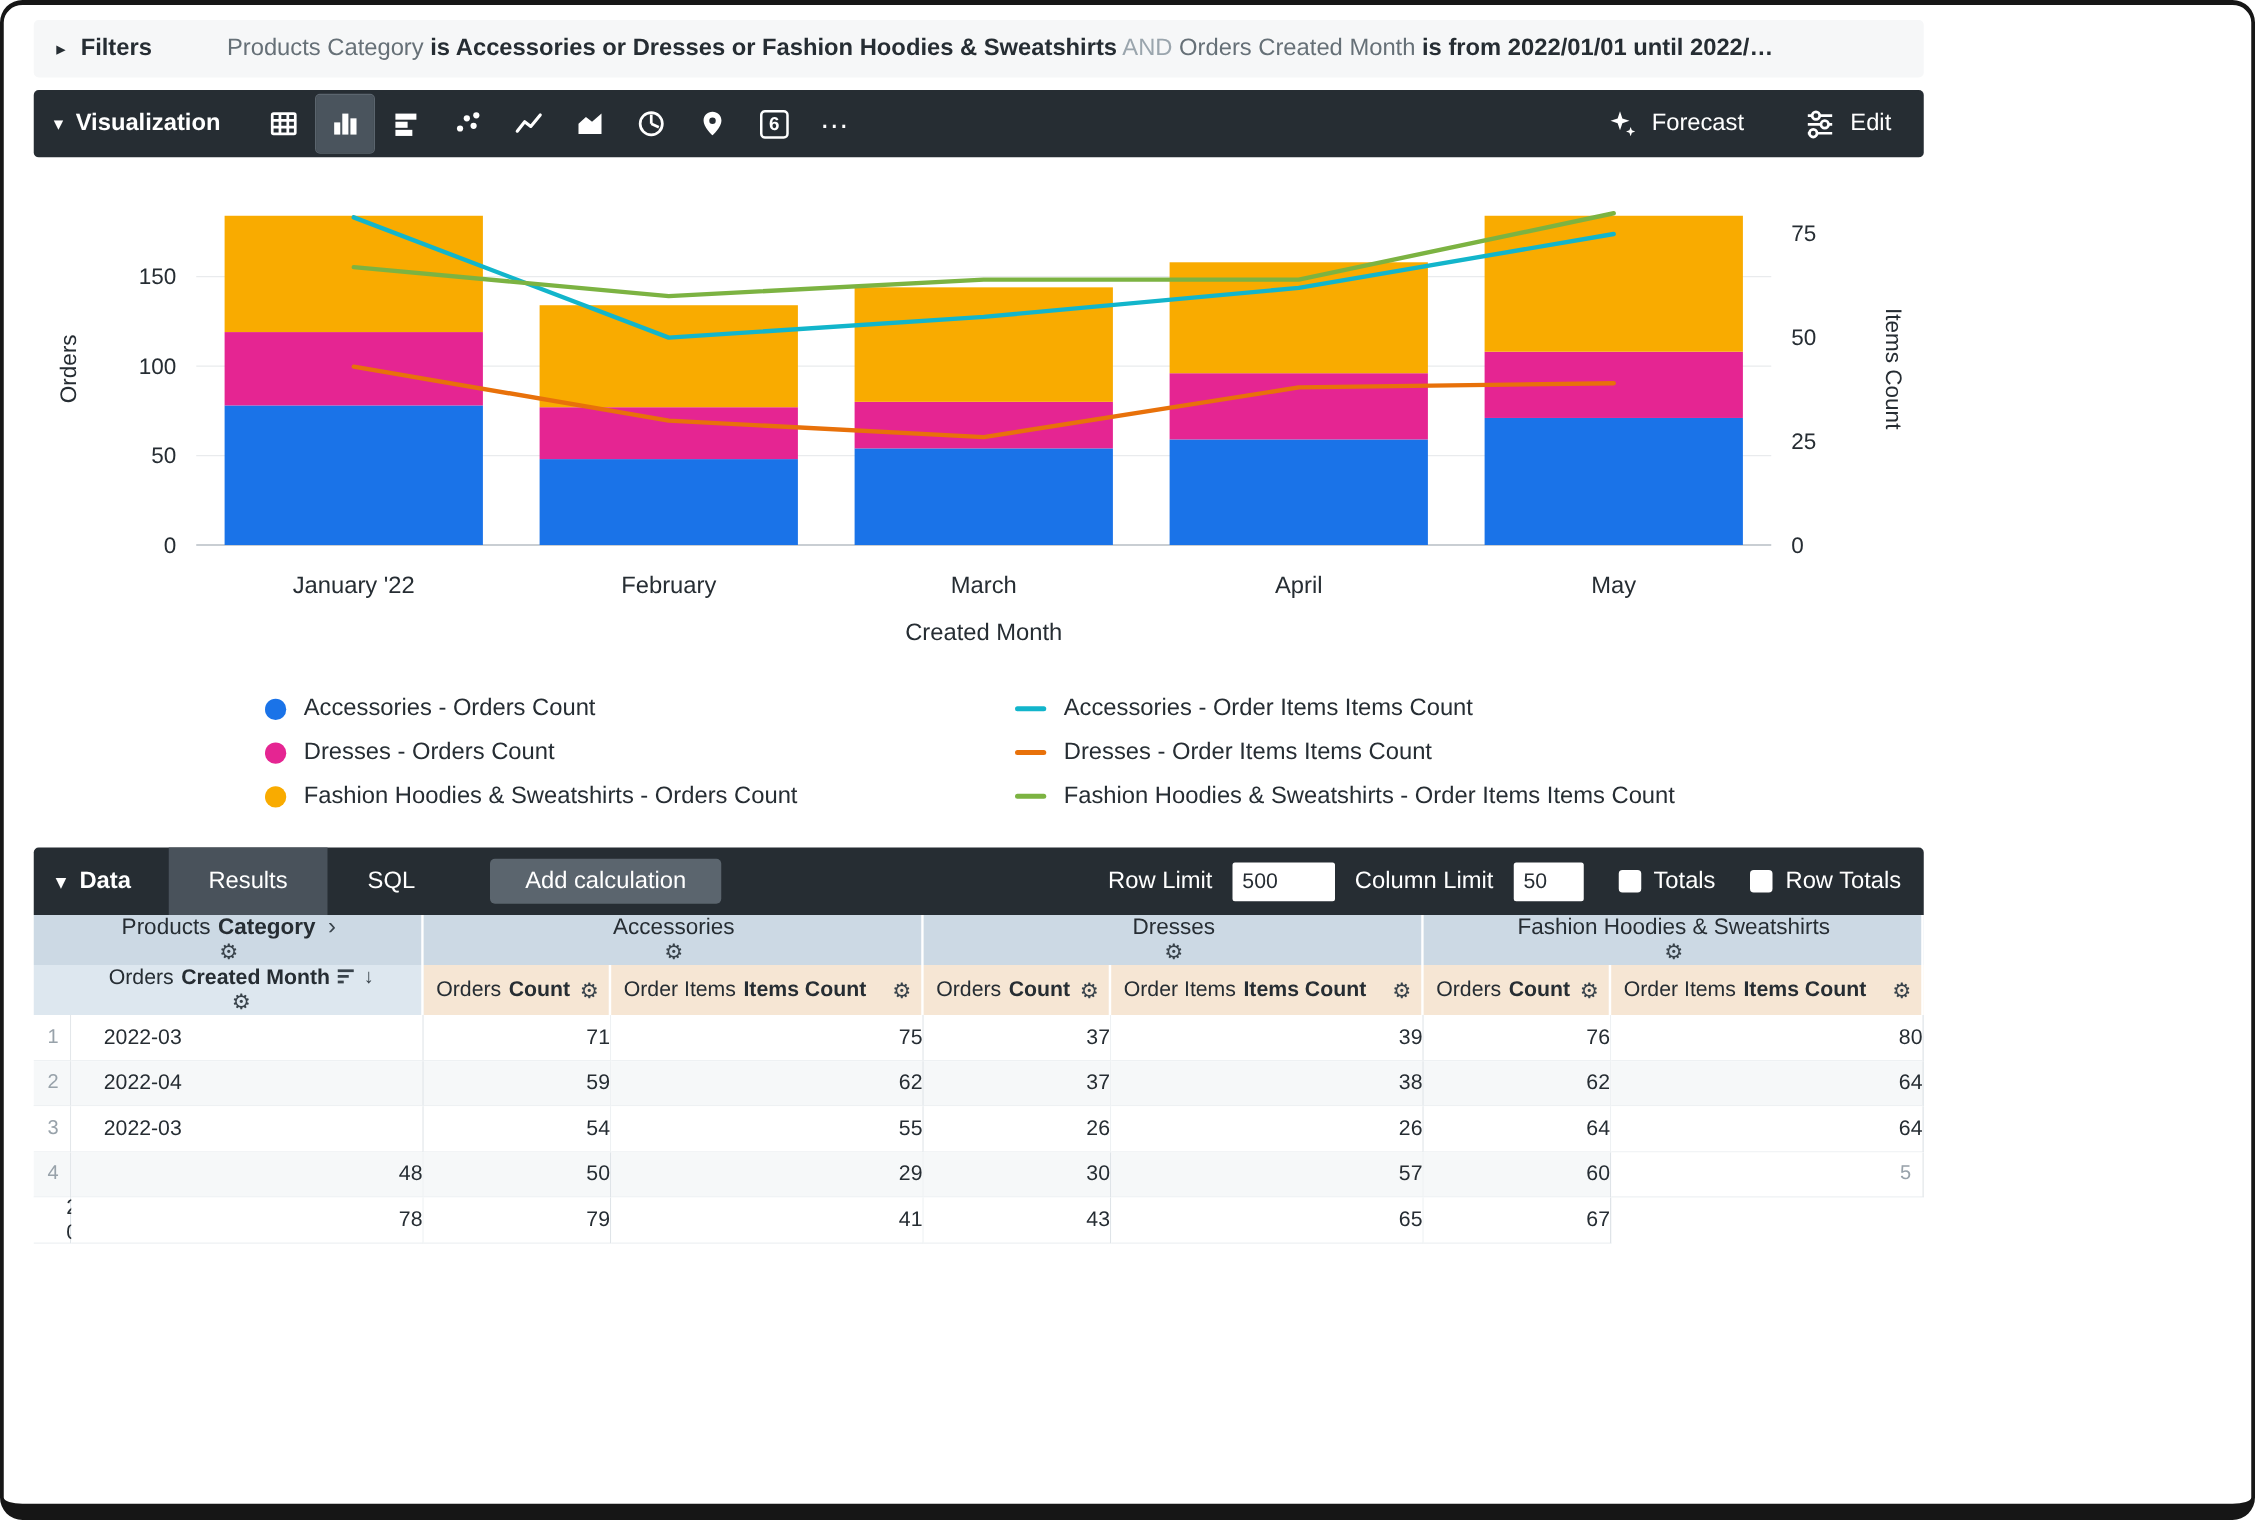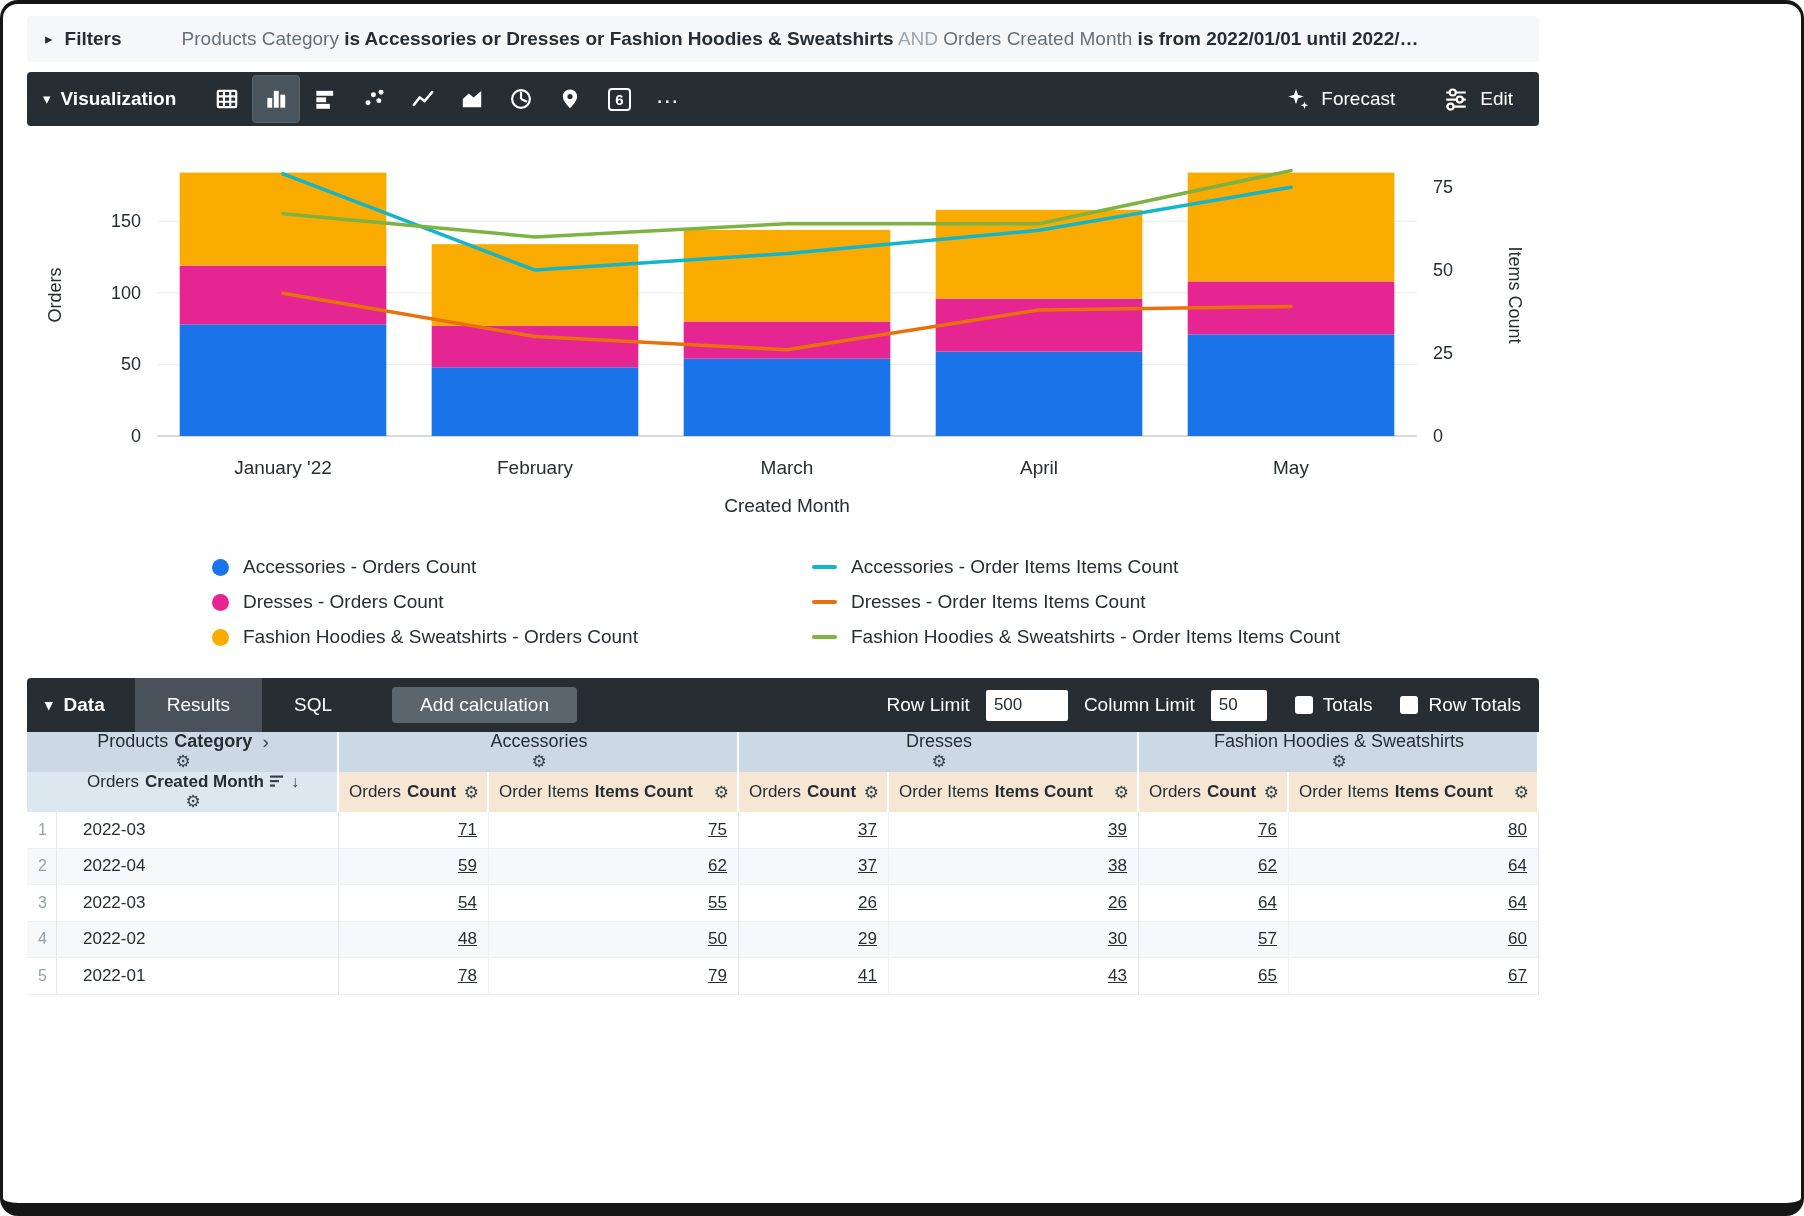--- a/index.html
+++ b/index.html
@@ -73,21 +73,21 @@
   .th.sub { background: #f6e6d4; font-size: 17px; }
   .th.dim-sub { background: #dde7ef; font-size: 17px; padding-left: 30px; }
   .gear { color: #39434b; font-size: 17px; flex: none; }
   .chev { color: #39434b; font-size: 19px; margin-left: 4px; }
   .arrow { color: #39434b; font-size: 16px; }
   .td { display: flex; align-items: center; border-bottom: 1px solid #eef1f3; background: #fff; }
   .td.alt { background: #f6f8f9; }
   .td.num { color: #98a2aa; justify-content: flex-end; padding-right: 9px; font-size: 16px;
             border-right: 1px solid #e3e7ea; }
   .td.dim { padding-left: 26px; border-right: 1px solid #dfe4e8; cursor: pointer; }
-  .td.val { justify-content: flex-end; padding-right: 11px; border-right: 1px solid #eef1f3; cursor: pointer; text-decoration: underline; }
+  .td.val { justify-content: flex-end; padding-right: 0; border-right: 1px solid #eef1f3; cursor: pointer; }
   .td.val.group-end { border-right: 1px solid #dfe4e8; }
 </style>
 </head>
 <body>
 
 <div class="frame">
   <div class="content">
 
     <div class="filters-bar">
       <span class="caret">▸</span>
@@ -382,21 +382,20 @@
         <div class="td val group-end alt">64</div>
         <div class="td num">3</div>
         <div class="td dim">2022-03</div>
         <div class="td val">54</div>
         <div class="td val group-end">55</div>
         <div class="td val">26</div>
         <div class="td val group-end">26</div>
         <div class="td val">64</div>
         <div class="td val group-end">64</div>
         <div class="td num alt">4</div>
-        <div class="td dim alt">2022-02</div>
         <div class="td val alt">48</div>
         <div class="td val group-end alt">50</div>
         <div class="td val alt">29</div>
         <div class="td val group-end alt">30</div>
         <div class="td val alt">57</div>
         <div class="td val group-end alt">60</div>
         <div class="td num">5</div>
         <div class="td dim">2022-01</div>
         <div class="td val">78</div>
         <div class="td val group-end">79</div>

